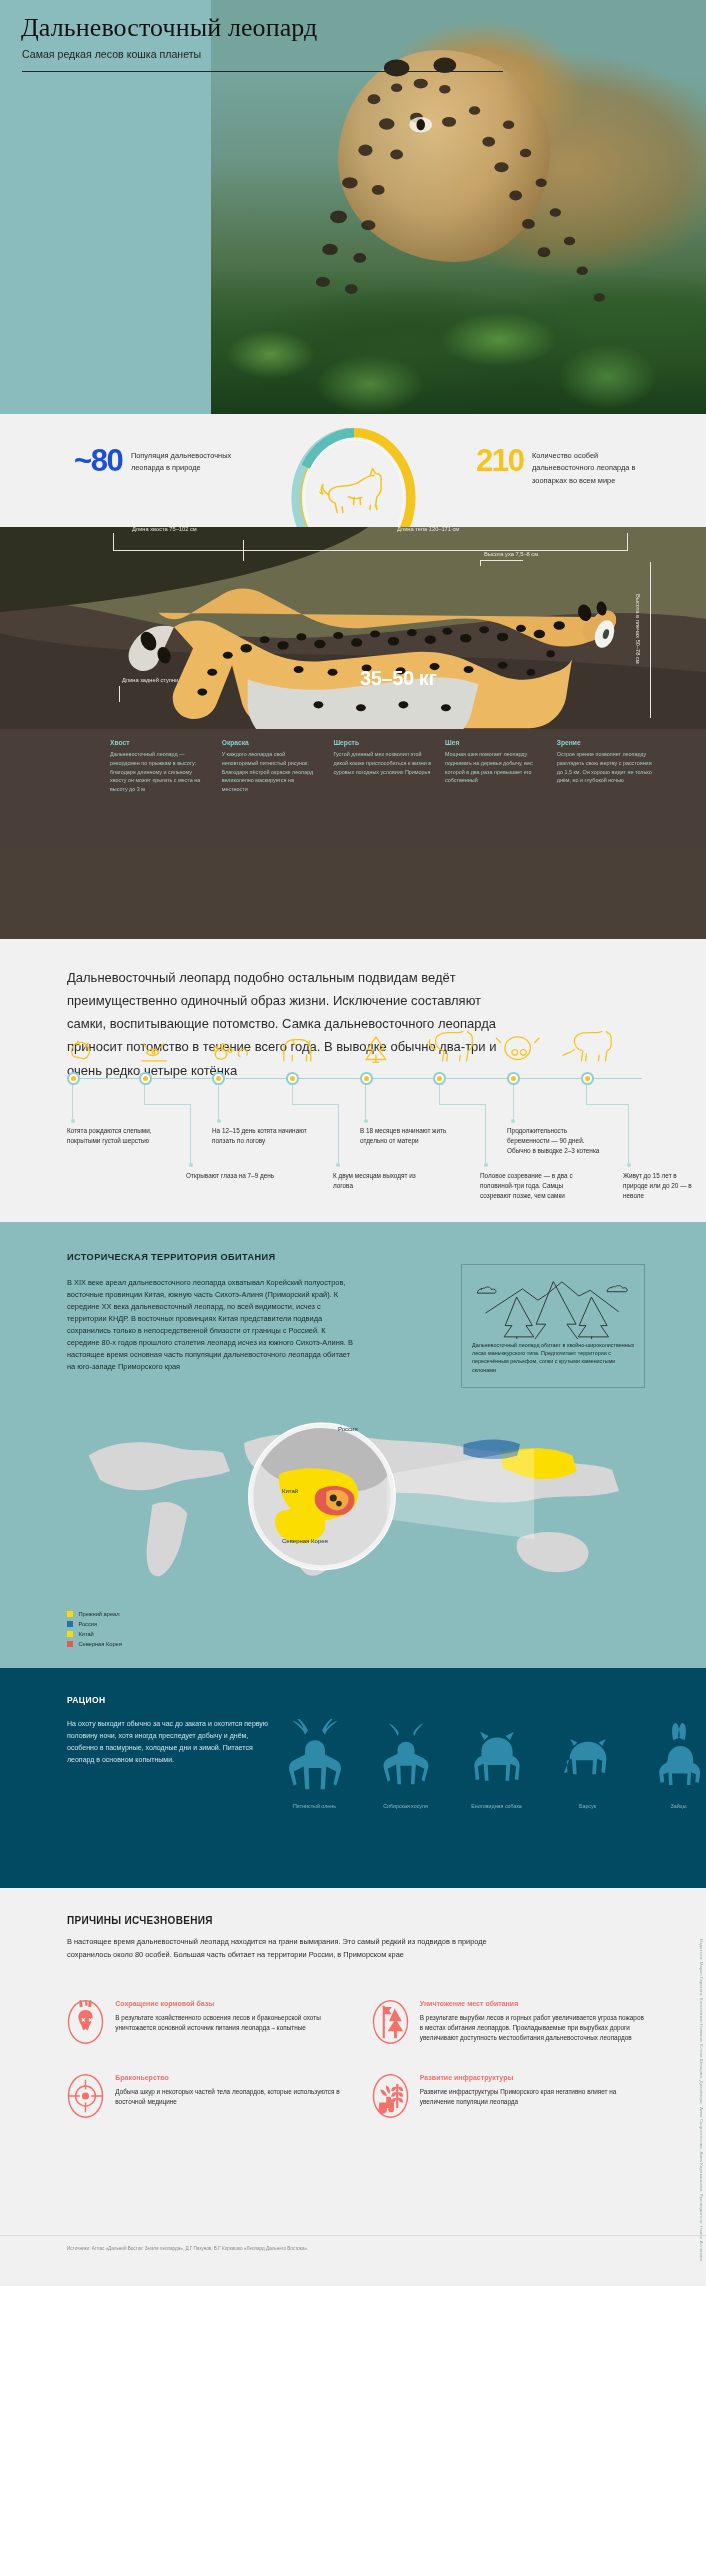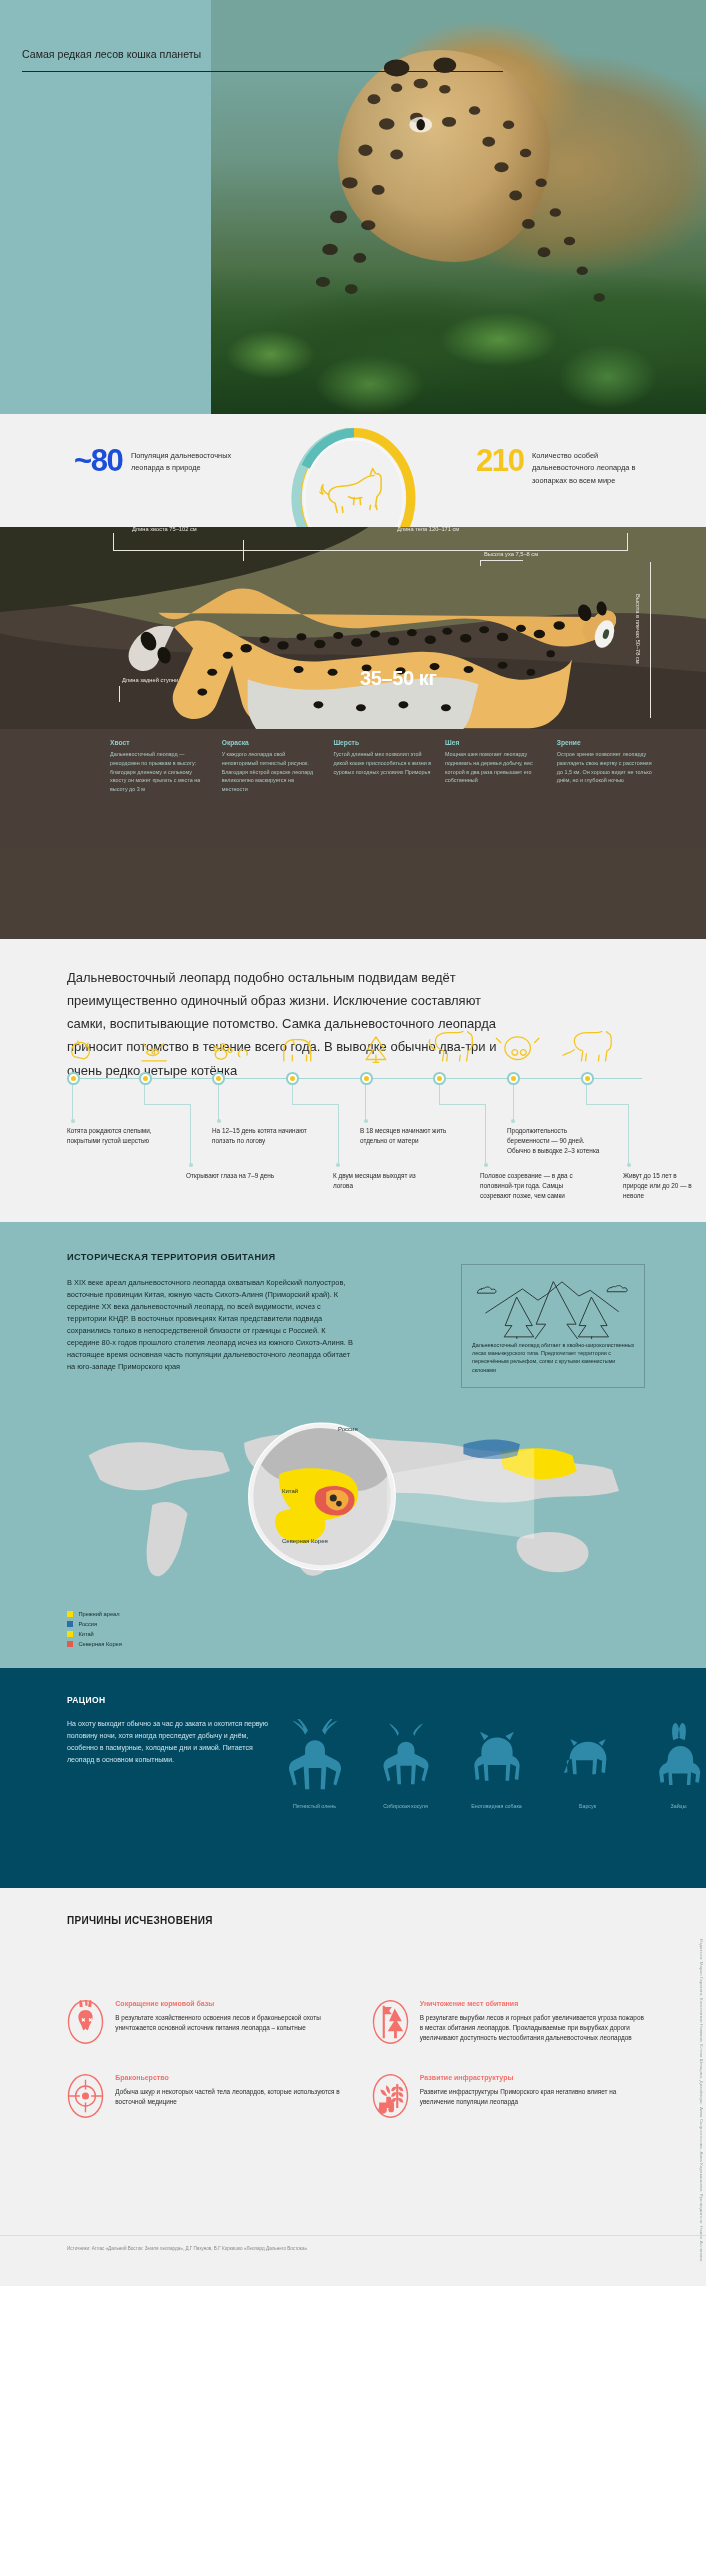--- a/index.html
+++ b/index.html
@@ -232,20 +232,21 @@
             <ellipse cx="548" cy="420" rx="8" ry="6"></ellipse>
         </g>
         <g fill="#1d1710" opacity="0.9">
           <ellipse cx="262" cy="96" rx="18" ry="12"></ellipse>
           <ellipse cx="330" cy="92" rx="16" ry="11"></ellipse>
         </g>
         <ellipse cx="296" cy="176" rx="16" ry="11" fill="#f7f5ef" opacity=".8"></ellipse>
         <ellipse cx="296" cy="176" rx="6" ry="8" fill="#1b1610"></ellipse>
       </svg>
     </div>
+    <h1 class="hero-title">Дальневосточный леопард</h1>
     <div class="hero-sub">Самая редкая лесов кошка планеты</div>
     <div class="hero-rule"></div>
   </section>
 
   <section class="stats">
     <div class="stat-left">
       <div class="stat-num teal">~80</div>
       <div class="stat-text">Популяция дальневосточных леопарда в природе</div>
     </div>
 
@@ -612,20 +613,21 @@
             <path d="M32 58 c0-12 8-20 18-20 10 0 18 8 18 20 v4 c6 2 10 8 10 14 l-2 14 -5-1 1-11 -7-3 -1 18 h-5 l1-16 h-22 l1 16 h-5 l-1-18 -7 3 1 11 -5 1 -2-14 c0-6 4-12 10-14z"></path>
           </g>
         </svg>
         <div class="cap">Зайцы</div>
       </div>
     </div>
   </section>
 
   <section class="causes">
     <h3>ПРИЧИНЫ ИСЧЕЗНОВЕНИЯ</h3>
+    <p class="lead">В настоящее время дальневосточный леопард находится на грани вымирания. Это самый редкий из подвидов в природе сохранилось около 80 особей. Большая часть обитает на территории России, в Приморском крае</p>
 
     <div class="cause-grid">
 
       <div class="cause">
         <div class="ic">
           <svg width="37" height="44" viewBox="0 0 52 62">
             <ellipse cx="26" cy="31" rx="24" ry="30" fill="none" stroke="#f4706a" stroke-width="2"></ellipse>
             <g fill="#f4706a">
               <path d="M18 10 c-1-6-1-10 1-10 2 0 3 5 3 10z M26 8 c-1-6 0-8 1-8 1 0 2 3 2 8z M34 10 c1-6 1-10-1-10 -2 0-3 5-3 10z"></path>
               <path d="M26 14 c6 0 10 4 10 10 0 6-4 10-5 14 -1 4-3 6-5 6 -2 0-4-2-5-6 -1-4-5-8-5-14 0-6 4-10 10-10z"></path>

